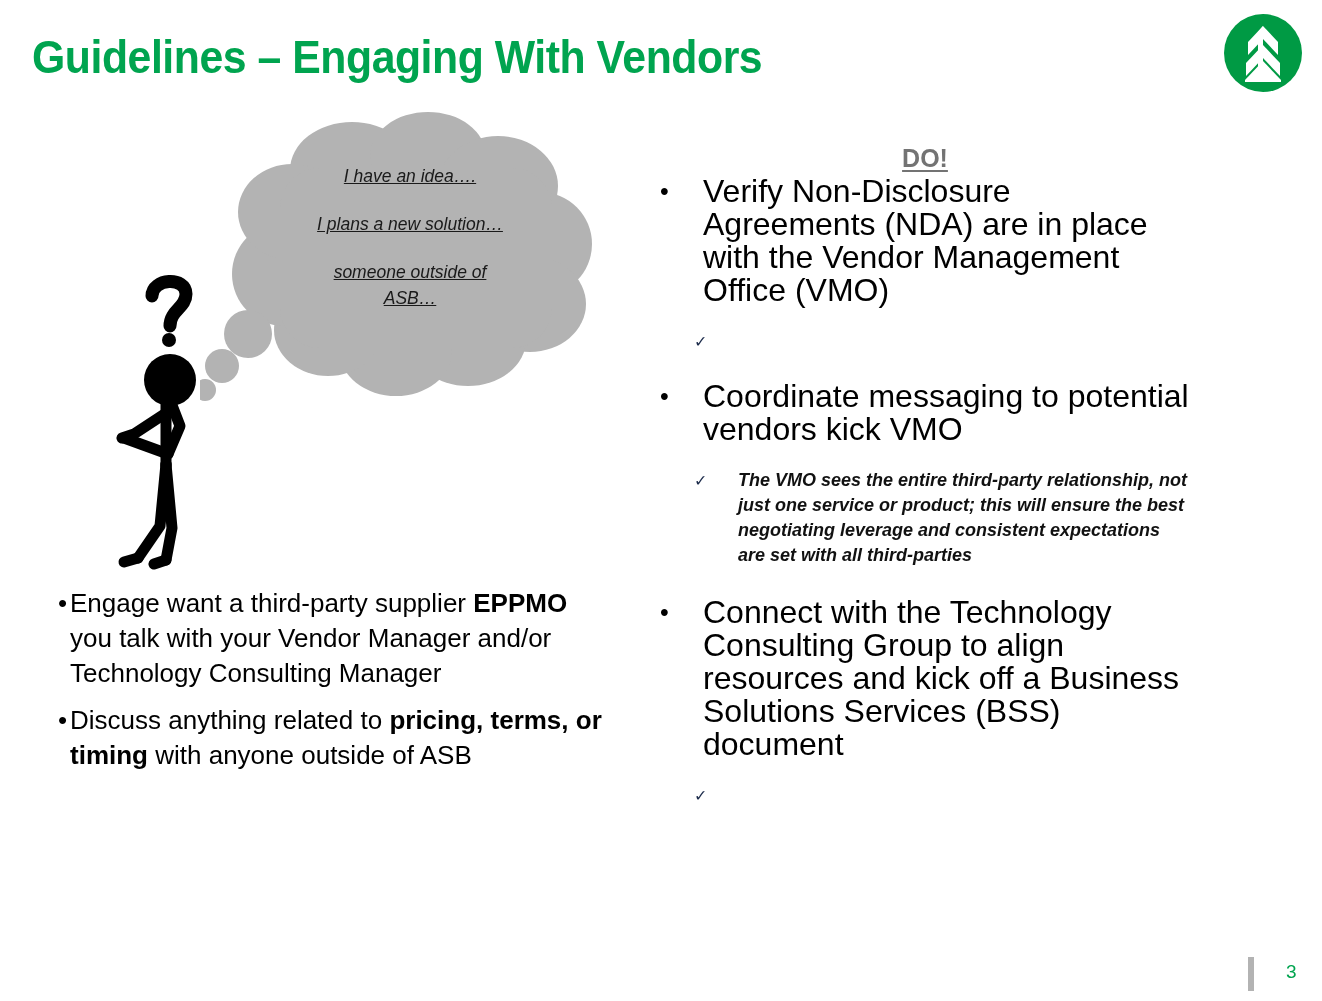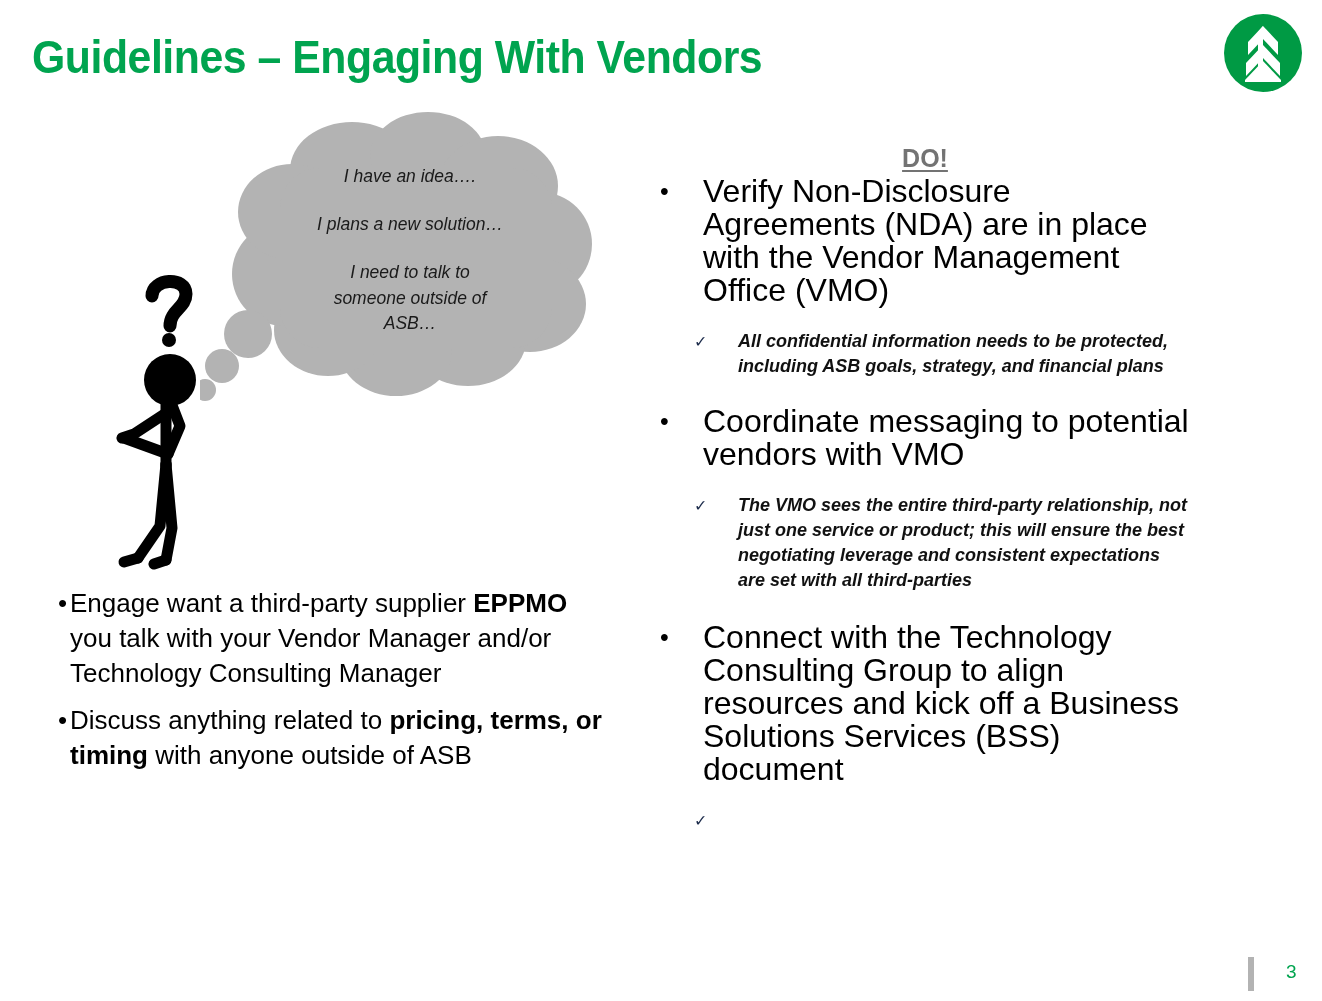--- a/index.html
+++ b/index.html
@@ -53,20 +53,21 @@
   #bubble-text {
     position: absolute;
     left: 260px;
     top: 165px;
     width: 300px;
     text-align: center;
     font-size: 17.5px;
     font-style: italic;
     color: #1a1a1a;
     line-height: 1.35;
+    text-decoration: underline;
   }
   #bubble-text .bline { display: block; }
   #bubble-text .gap { display: block; height: 24px; }
   #bubble-text .tight { line-height: 1.45; }
 
   
   #stick-figure {
     position: absolute;
     left: 108px;
     top: 258px;
@@ -233,21 +234,20 @@
         <circle cx="22" cy="258" r="17"></circle>
         <circle cx="5" cy="282" r="11"></circle>
       </g>
     </svg>
   </div>
   <div id="bubble-text">
     <span class="bline">I have an idea….</span>
     <span class="gap"></span>
     <span class="bline">I plans a new solution…</span>
     <span class="gap"></span>
-    <span class="bline tight">I need to talk to</span>
     <span class="bline tight">someone outside of</span>
     <span class="bline tight">ASB…</span>
   </div>
 
   <div id="stick-figure">
     <svg viewBox="0 0 200 320" width="200" height="320" aria-hidden="true">
       <g stroke="#000000" fill="none" stroke-linecap="round" stroke-linejoin="round">
 
         <path d="M44 38 C44 20, 78 18, 78 36 C78 50, 62 52, 62 68" stroke-width="13"></path>
         <circle cx="61" cy="82" r="7" fill="#000000" stroke="none"></circle>
@@ -288,28 +288,27 @@
 
   <div id="do-col">
     <div id="do-heading">DO!</div>
 
     <div class="do-bullet-row">
       <div class="do-bullet-dot">•</div>
       <div class="do-bullet-text">Verify Non-Disclosure Agreements (NDA) are in place with the Vendor Management Office (VMO)</div>
     </div>
     <div class="sub-row">
       <div class="sub-check">✓</div>
-      <div class="sub-text">All confidential information needs to be protected, including ASB goals, strategy, and financial plans</div>
     </div>
 
     <div class="blk-gap-1"></div>
 
     <div class="do-bullet-row">
       <div class="do-bullet-dot">•</div>
-      <div class="do-bullet-text">Coordinate messaging to potential vendors with VMO</div>
+      <div class="do-bullet-text">Coordinate messaging to potential vendors kick VMO</div>
     </div>
     <div class="sub-row">
       <div class="sub-check">✓</div>
       <div class="sub-text">The VMO sees the entire third-party relationship, not just one service or product; this will ensure the best negotiating leverage and consistent expectations are set with all third-parties</div>
     </div>
 
     <div class="blk-gap-2"></div>
 
     <div class="do-bullet-row">
       <div class="do-bullet-dot">•</div>

